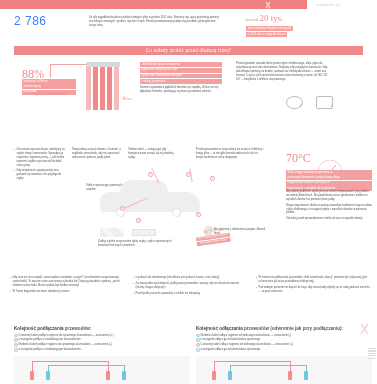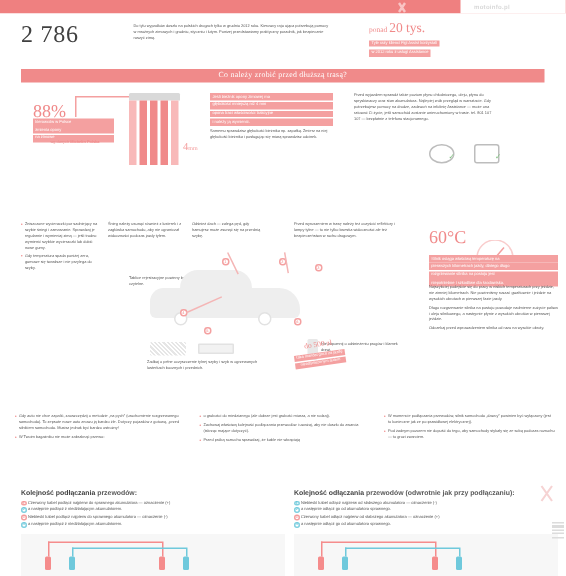--- a/index.html
+++ b/index.html
@@ -16,21 +16,21 @@
   .page { position:absolute; inset:0; width:377px; height:384px; }
 
   
   .topbar { position:absolute; left:0; top:0; width:377px; height:9px; background:#ef8080; }
   .topbar-right-mask { position:absolute; left:307px; top:0; width:70px; height:9px; background:#fff; }
   .brand { position:absolute; left:316px; top:1.5px; font-size:4px; color:#d8d8d8; letter-spacing:.2px; font-weight:bold;}
   .logo-x { position:absolute; left:256px; top:1px; width:24px; height:8px; }
 
   
   .hero { position:absolute; left:0; top:9px; width:377px; height:36px; background:#fff; }
-  .bignum { position:absolute; left:14px; top:13px; font-size:16px; color:#404040; letter-spacing:.5px; font-family:Liberation Serif, serif; }
+  .bignum { position:absolute; left:14px; top:13px; font-size:12px; color:#3b82f6; letter-spacing:.5px; font-family:Liberation Sans, sans-serif; }
   .hero-copy { position:absolute; left:89px; top:16px; width:130px; font-size:2.6px; line-height:1.5; color:#555; }
   .hero-right { position:absolute; left:246px; top:12px; width:124px; }
   .ponad { font-family:"Liberation Serif", serif; color:#f08a8a; font-size:5px; }
   .ponad .big { font-size:9px; }
   .tagline { margin-top:1.5px; }
   .tagline span { display:inline-block; background:#f4a0a0; color:#fff; font-size:2.7px; padding:0.6px 1.6px; margin-bottom:0.8px; }
 
   
   .sechead {
     position:absolute; background:#f08a8a; color:#fff;
@@ -235,21 +235,21 @@
   <div class="col-txt" style="left:214px; top:228px; width:52px;">
     <div>Nie zapomnij o odśnieżeniu progów i klamek drzwi.</div>
   </div>
 
   <div class="zl-badge">
     <div class="zl-top">do 500 zł</div>
     <span>taka mandat grozi za jazdę</span>
     <span>nieodśnieżonym autem</span>
   </div>
 
-  <div class="temp">60°C</div>
+  <div class="temp">70°C</div>
   <svg class="gauge" viewBox="0 0 28 14">
     <path d="M2 12 A12 12 0 0 1 26 12" stroke="#f9cdcd" stroke-width="1" fill="none"></path>
     <path d="M14 12 L20 5" stroke="#f4a0a0" stroke-width="1" fill="none"></path>
   </svg>
   <div class="eng-hl">
     <span>Silnik osiąga właściwą temperaturę na</span>
     <span>pierwszych kilometrach jazdy, dlatego długo</span>
     <span>rozgrzewanie silnika na postoju jest</span>
     <span>niepotrzebne i szkodliwe dla środowiska.</span>
   </div>

